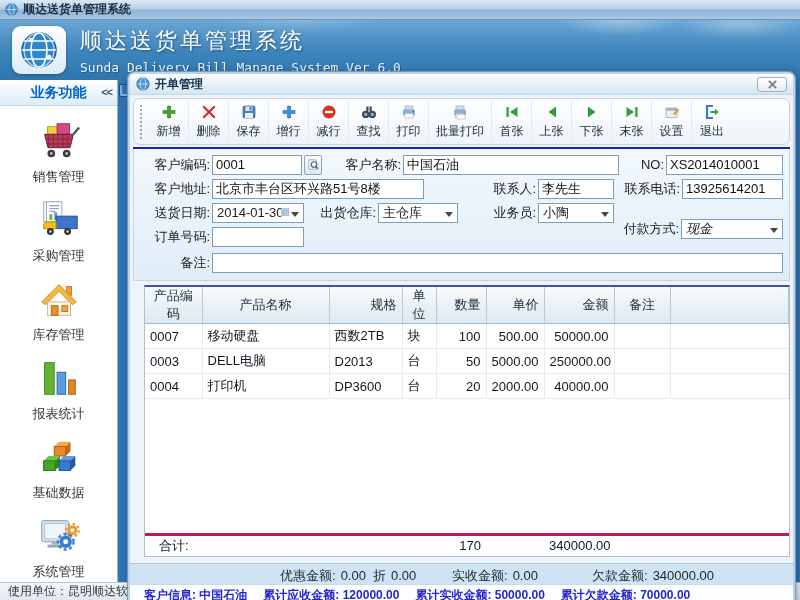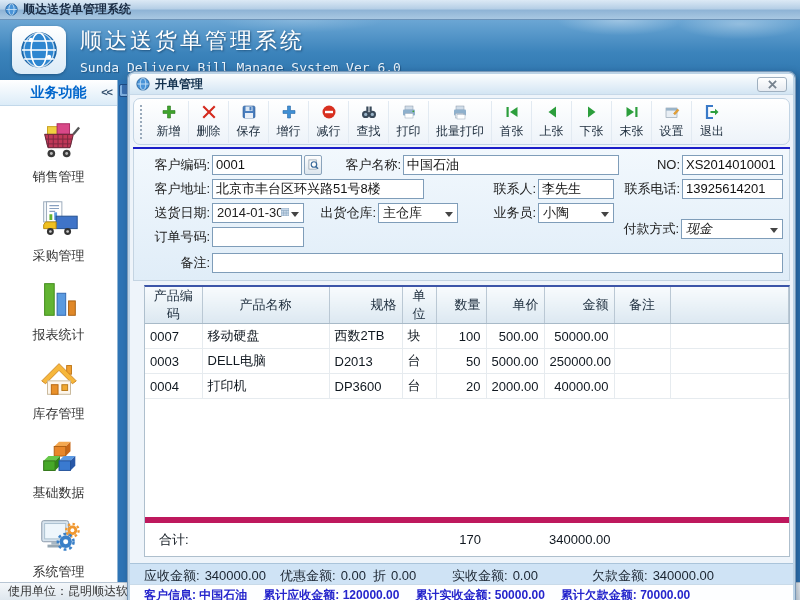--- a/index.html
+++ b/index.html
@@ -139,21 +139,21 @@
   .grid th{
     height:21px; font-weight:normal; color:#1c2c3c;
     background:linear-gradient(180deg,#f8fbfd,#dce8f1);
     border-right:1px solid #bac8d4; border-bottom:1px solid #a8bac8; padding:0 5px;
   }
   .grid td{
     height:25px; color:#101820; padding:0 5px;
     border-right:1px solid #e6ebef; border-bottom:1px solid #e6ebef;
   }
   .grid tr.filler td{ border:none; height:auto; }
-  .grid tr.total td{ border:none; border-top:6px solid #be185d; height:36px; }
+  .grid tr.total td{ border:none; border-top:3px solid #be185d; height:22px; }
   .al{ text-align:left; } .ar{ text-align:right; } .ac{ text-align:center; }
   
   .summary-bar{
     flex:none; height:22px; margin-top:6px; position:relative;
     background:#cfe3f5; border-top:1px solid #aac4da; border-bottom:1px solid #c8dae9;
     font-size:13px; color:#1a2430;
   }
   .summary-bar .seg{ position:absolute; top:3px; white-space:nowrap; }
   .summary-bar .seg b{ font-weight:normal; margin-left:5px; }
   .bw-statusline{
@@ -227,36 +227,36 @@
         <circle cx="15" cy="36" r="3.6" fill="#333"></circle>
           <circle cx="15" cy="36" r="1.4" fill="#ccc"></circle>
         <circle cx="33" cy="36" r="3.6" fill="#333"></circle>
           <circle cx="33" cy="36" r="1.4" fill="#ccc"></circle>
       </svg>
       <span class="lbl">采购管理</span>
     </div>
 
     <div class="side-item">
       <svg class="icn" viewBox="0 0 48 48">
-        <rect x="9" y="8" width="10" height="33" fill="#62b432" stroke="#3f8a18"></rect>
-        <rect x="22" y="18" width="9" height="23" fill="#5a9ae0" stroke="#3068b0"></rect>
-        <rect x="34" y="26" width="7" height="15" fill="#e08828" stroke="#a85f10"></rect>
-      </svg>
-      <span class="lbl">报表统计</span>
-    </div>
-
-    <div class="side-item">
-      <svg class="icn" viewBox="0 0 48 48">
         <rect x="32" y="11" width="5" height="9" fill="#f0a030" stroke="#c07818"></rect>
         <path d="M6 27L24 9l18 18-4 3-14-14-14 14z" fill="#f6b73c" stroke="#d08820"></path>
         <rect x="12" y="27" width="24" height="14" fill="#fdf6ec" stroke="#c8b89a"></rect>
         <rect x="16" y="31" width="7" height="10" fill="#e8902a" stroke="#b86810"></rect>
         <rect x="27" y="31" width="6" height="6" fill="#f0a830" stroke="#b87818"></rect>
       </svg>
       <span class="lbl">库存管理</span>
+    </div>
+
+    <div class="side-item">
+      <svg class="icn" viewBox="0 0 48 48">
+        <rect x="9" y="8" width="10" height="33" fill="#62b432" stroke="#3f8a18"></rect>
+        <rect x="22" y="18" width="9" height="23" fill="#5a9ae0" stroke="#3068b0"></rect>
+        <rect x="34" y="26" width="7" height="15" fill="#e08828" stroke="#a85f10"></rect>
+      </svg>
+      <span class="lbl">报表统计</span>
     </div>
 
     <div class="side-item">
       <svg class="icn" viewBox="0 0 48 48">
         <path d="M19 13l5-5h12l-5 5z" fill="#f4a850"></path>
           <path d="M31 13l5-5v10l-5 5z" fill="#c86818"></path>
         <rect x="19" y="13" width="12" height="10" fill="#e8872a" stroke="#b05f10"></rect>
         <path d="M8 28l5-5h12l-5 5z" fill="#68c84a"></path>
           <path d="M20 28l5-5v10l-5 5z" fill="#2f8818"></path>
         <rect x="8" y="28" width="12" height="10" fill="#46a828" stroke="#2a7010"></rect>
@@ -432,21 +432,21 @@
           <path d="M8.7 8.2 11 10.6" stroke="#3a6a9a" stroke-width="1.4"></path>
         </svg>
       </div>
     </div>
     <div class="fg" style="top:5px; left:205px;">
       <label style="width:62px;">客户名称:</label>
       <input class="tb-input" style="width: 216px;" value="中国石油">
     </div>
     <div class="fg" style="top:5px; right:6px;">
       <label>NO:</label>
-      <input class="tb-input" style="width: 101px;" value="XS2014010001">
+      <input class="tb-input" style="width: 117px;" value="XS2014010001">
     </div>
 
     <div class="fg" style="top:29px; left:14px;">
       <label style="width:62px;">客户地址:</label>
       <input class="tb-input" style="width: 212px;" value="北京市丰台区环兴路51号8楼">
     </div>
     <div class="fg" style="top:29px; left:352px;">
       <label style="width:50px;">联系人:</label>
       <input class="tb-input" style="width: 76px;" value="李先生">
     </div>
@@ -569,21 +569,20 @@
         <td></td>
         <td class="ar">340000.00</td>
         <td></td>
             <td></td>
       </tr>
     </tbody>
       </table>
   </div>
 
   <div class="summary-bar">
-    <span class="seg" style="left:14px;"><span>应收金额:</span><b>340000.00</b></span>
     <span class="seg" style="left:150px;"><span>优惠金额:</span><b>0.00</b></span>
     <span class="seg" style="left:243px;"><span>折</span><b>0.00</b></span>
     <span class="seg" style="left:322px;"><span>实收金额:</span><b>0.00</b></span>
     <span class="seg" style="left:462px;"><span>欠款金额:</span><b>340000.00</b></span>
   </div>
 
   <div class="bw-statusline">
     <span class="seg"><span>客户信息:</span> <span>中国石油</span></span>
     <span class="seg"><span>累计应收金额:</span> <span>120000.00</span></span>
     <span class="seg"><span>累计实收金额:</span> <span>50000.00</span></span>

